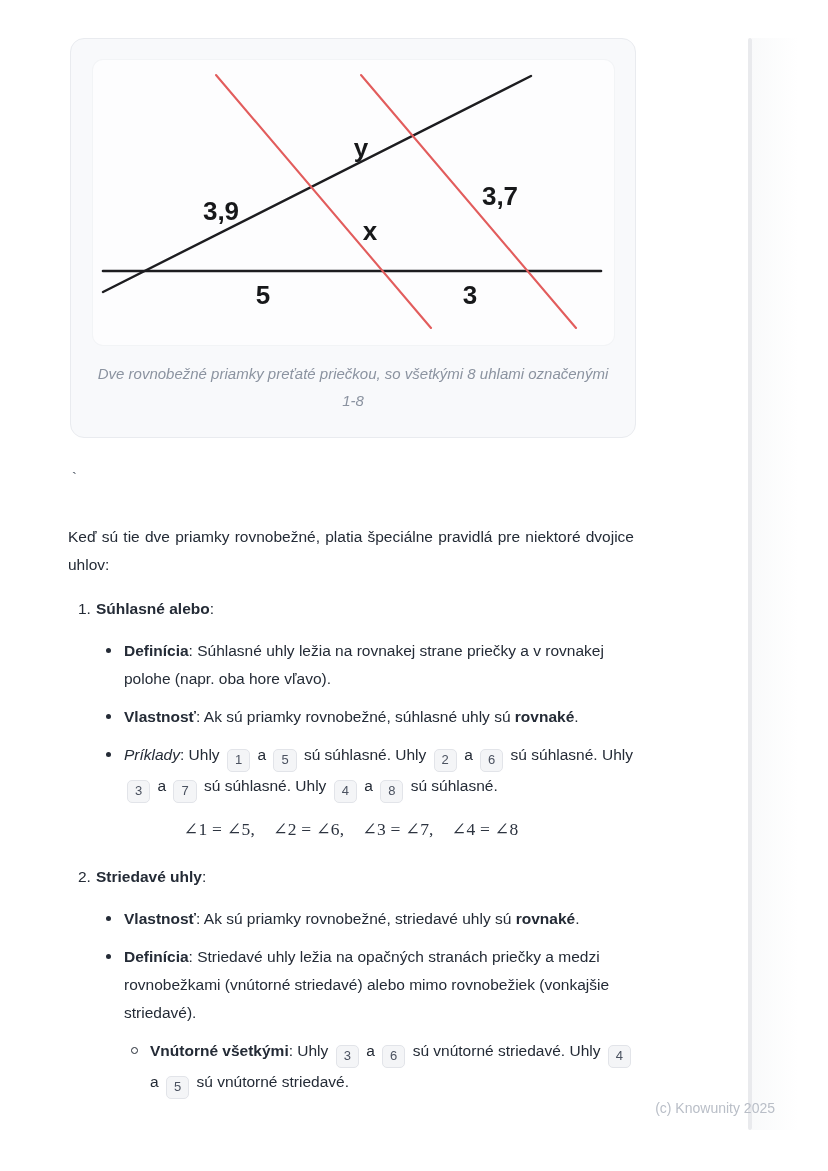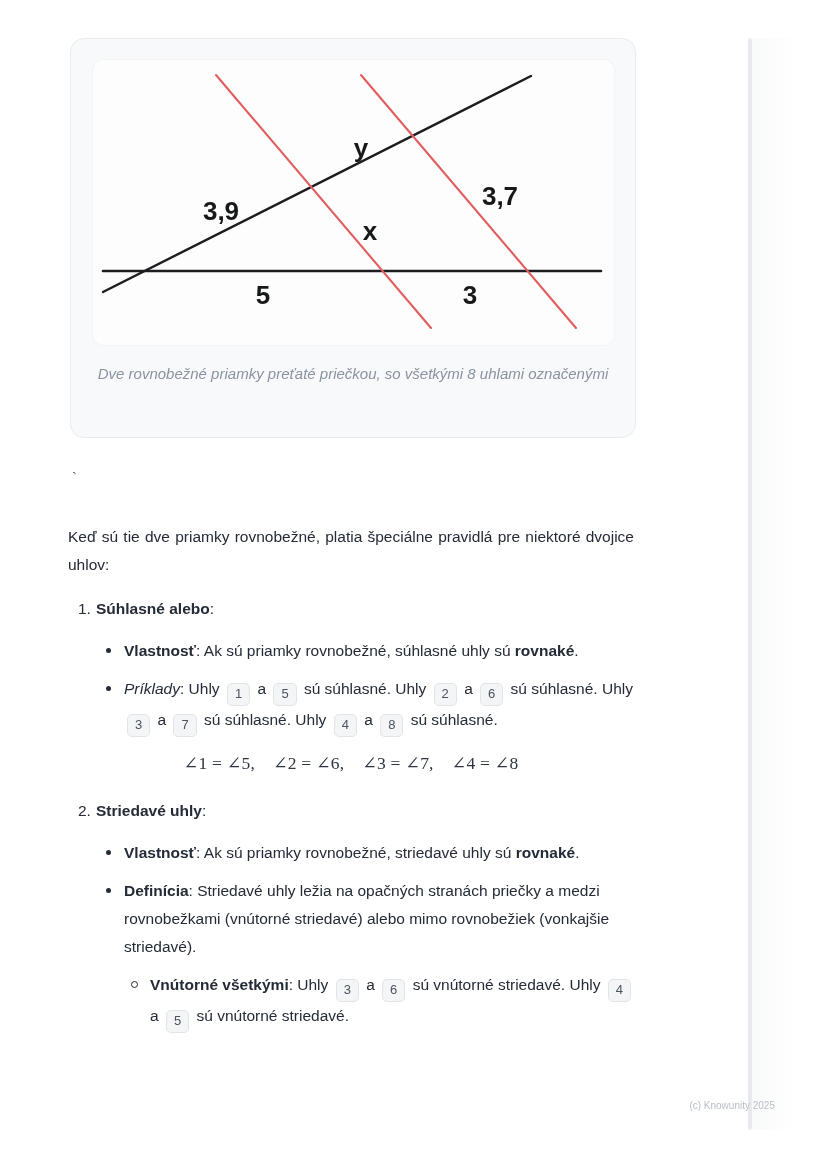--- a/index.html
+++ b/index.html
@@ -46,21 +46,21 @@
   .formula{
     text-align:center;margin:12px 0 20px;
     font-family:"Liberation Serif","DejaVu Serif","DejaVu Sans",serif;
     font-size:17.5px;color:#2d3440;letter-spacing:.2px;
   }
   
   .rail-shade{position:absolute;left:752px;top:38px;width:58px;height:1092px;
     background:linear-gradient(to right,#f7f8f9,#ffffff 80%);opacity:.75;}
   .rail{position:absolute;left:748px;top:38px;width:4px;height:1092px;background:#e9eaed;border-radius:2px;}
   
-  .footer{position:absolute;right:53px;top:1100px;font-size:10px;color:#b9bec7;z-index:5;}
+  .footer{position:absolute;right:53px;top:1100px;font-size:14px;color:#b9bec7;z-index:5;}
 </style>
 </head>
 <body>
 
 <div class="fig-card">
   <div class="fig-panel">
     <svg width="521" height="285" viewBox="0 0 521 285">
       <line x1="10" y1="211" x2="508" y2="211" stroke-width="2.6" stroke-linecap="round" stroke="#1d1d20"></line>
       <line x1="10" y1="232" x2="438" y2="16" stroke-width="2.4" stroke-linecap="round" stroke="#1d1d20"></line>
       <line x1="123" y1="15" x2="338" y2="268" stroke-width="2.1" stroke-linecap="round" stroke="#e25d5d"></line>
@@ -68,31 +68,36 @@
       <text class="diagram-label" x="268" y="97" text-anchor="middle">y</text>
       <text class="diagram-label" x="128" y="160" text-anchor="middle">3,9</text>
       <text class="diagram-label" x="277" y="180" text-anchor="middle">x</text>
       <text class="diagram-label" x="407" y="145" text-anchor="middle">3,7</text>
       <text class="diagram-label" x="170" y="244" text-anchor="middle">5</text>
       <text class="diagram-label" x="377" y="244" text-anchor="middle">3</text>
     </svg>
   </div>
   <div class="fig-caption">
     <div>Dve rovnobežné priamky preťaté priečkou, so všetkými 8 uhlami označenými</div>
+    <div>1-8</div>
   </div>
 </div>
 
 <div class="stray">`</div>
 
 <div class="content">
   <p class="intro">Keď sú tie dve priamky rovnobežné, platia špeciálne pravidlá pre niektoré dvojice uhlov:</p>
   <div id="sections-root">
       <div class="oli">
         <span class="num">1.</span>
         <span><span class="b">Súhlasné alebo</span>:</span>
+      </div>
+      <div class="li">
+        <span class="marker"><span class="dot"></span></span>
+        <span class="btext"><span class="b">Definícia</span>: Súhlasné uhly ležia na rovnakej strane priečky a v rovnakej polohe (napr. oba hore vľavo).</span>
       </div>
       <div class="li">
         <span class="marker"><span class="dot"></span></span>
         <span class="btext"><span class="b">Vlastnosť</span>: Ak sú priamky rovnobežné, súhlasné uhly sú <span class="b">rovnaké</span>.</span>
       </div>
       <div class="li">
         <span class="marker"><span class="dot"></span></span>
         <span class="btext"><span class="i">Príklady</span>: Uhly <span class="chip">1</span> a <span class="chip">5</span> sú súhlasné. Uhly <span class="chip">2</span> a <span class="chip">6</span> sú súhlasné. Uhly <span class="chip">3</span> a <span class="chip">7</span> sú súhlasné. Uhly <span class="chip">4</span> a <span class="chip">8</span> sú súhlasné.</span>
       </div>
       <div class="formula">∠1 = ∠5,  ∠2 = ∠6,  ∠3 = ∠7,  ∠4 = ∠8</div>

